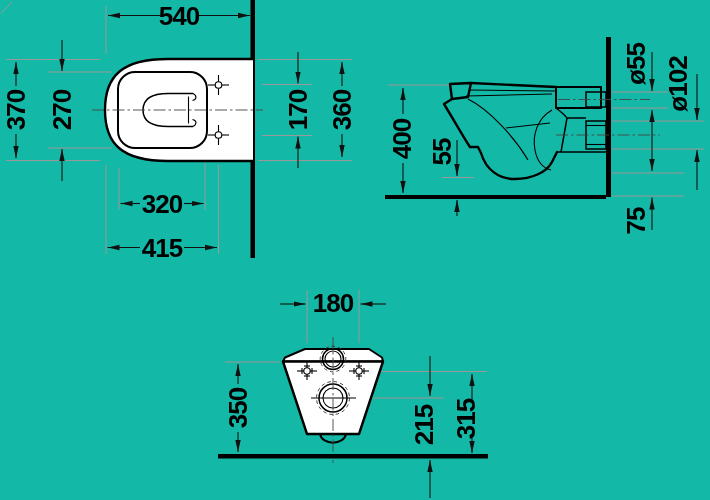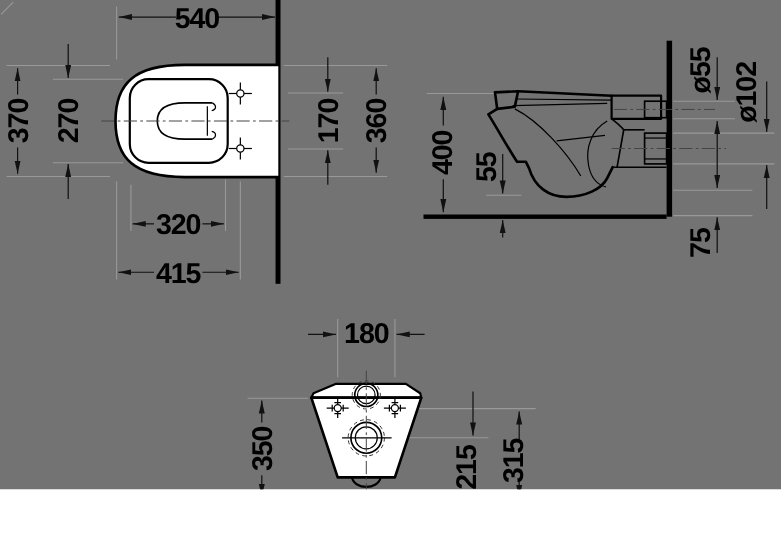--- a/index.html
+++ b/index.html
@@ -1,16 +1,16 @@
 <!DOCTYPE html>
 <html><head>
 <meta charset="utf-8">
 <style>
   html,body{margin:0;padding:0;background:#fff;}
-  .stage{position:relative;width:710px;height:445px;background:#737373;overflow:hidden;}
+  .stage{position:relative;width:710px;height:500px;background:#14b8a6;overflow:hidden;}
   svg{display:block;}
   
   .ol  {fill:none;stroke:#000;stroke-width:2.4;stroke-linejoin:round;stroke-linecap:round}
   .ol2 {fill:none;stroke:#000;stroke-width:2;stroke-linejoin:round;stroke-linecap:round}
   .ml  {fill:none;stroke:#000;stroke-width:1.5}
   .tl  {fill:none;stroke:#000;stroke-width:1.1}
   .ext {fill:none;stroke:#999;stroke-width:1}
   .dim {fill:none;stroke:#111;stroke-width:1.1}
   .cl  {fill:none;stroke:#444;stroke-width:.9;stroke-dasharray:12 3 2.5 3}
   .dsh {fill:none;stroke:#333;stroke-width:.9;stroke-dasharray:3.5 3}

